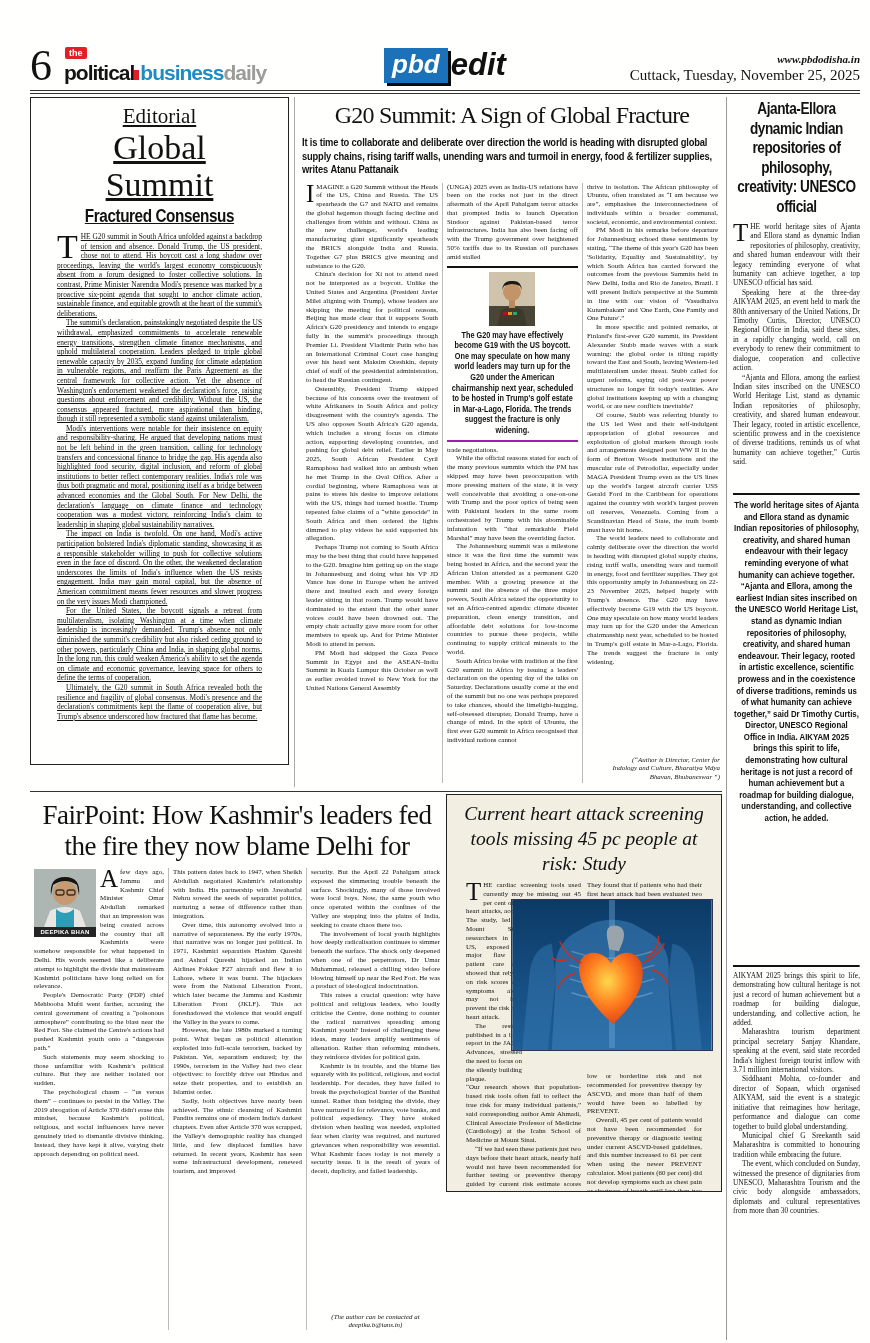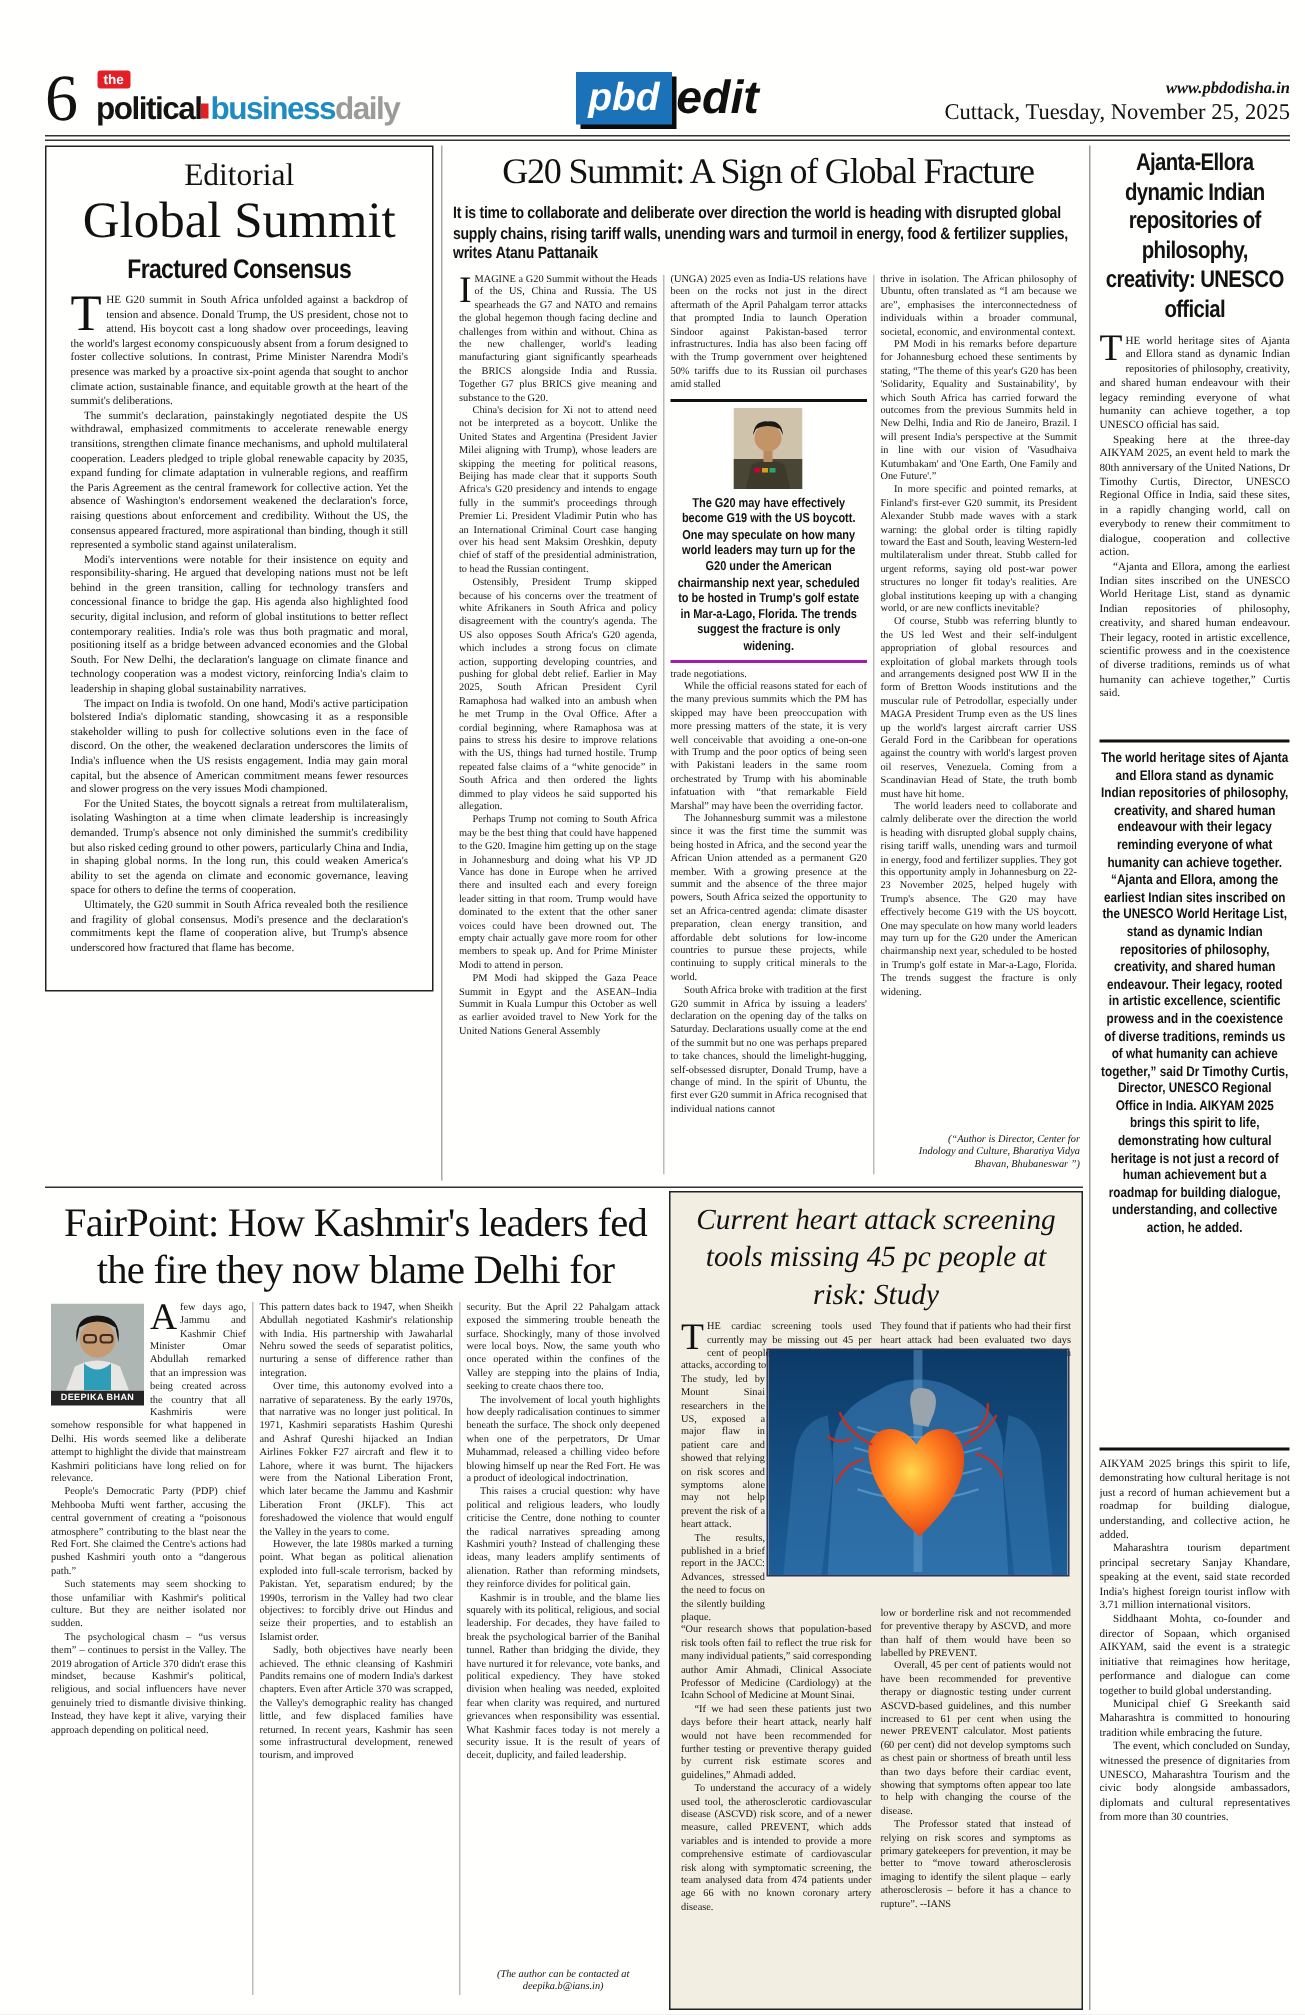--- a/index.html
+++ b/index.html
@@ -34,21 +34,21 @@
 .bt p:first-of-type { text-indent:0; }
 .bt-ed p { font-size:7.4px; line-height:9.6px; }
 .bt-aj p { font-size:7.4px; line-height:9.4px; }
 .dc > p:first-of-type::first-letter { float:left; font-size:25px; line-height:20px; padding:1px 2px 0 0; }
 .dc-big > p:first-of-type::first-letter { float:left; font-size:34px; line-height:27px; padding:1px 3px 0 0; }
 .cond { transform:scaleX(0.85); transform-origin:left top; width:117.6%; }
 
 
 .top-row { display:flex; height:690px; }
 .ed-wrap { width:264px; padding-right:5px; flex:none; }
-.ed-box { border:1px solid #222; height:564px; padding:7px 16px; overflow:hidden; }
+.ed-box { border:1px solid #222; height:668px; padding:7px 26px; overflow:hidden;text-decoration:underline; }
 .ed-kicker { text-align:center; font-size:21px; line-height:23px; }
 .ed-title { text-align:center; font-size:34px; line-height:37px; margin:1px 0 3px; }
 .ed-sub { text-align:center; font:bold 18px/20px "Liberation Sans", sans-serif; letter-spacing:-0.5px; margin:0 0 6px; }
 
 
 .g20 { flex:1; border-left:1px solid #aaa; padding-left:7px; }
 .g20-title { font-size:24px; line-height:36px; letter-spacing:-0.8px; text-align:center; white-space:nowrap; overflow:hidden; }
 .g20-stand { font:bold 11px/13.5px "Liberation Sans", sans-serif; letter-spacing:-0.2px; margin:3px 0 6px; }
 .g20-cols { display:flex; height:600px; overflow:hidden; }
 .g20-col { width:33.33%; padding:0 4px; overflow:hidden; }
@@ -69,21 +69,21 @@
 .fp-cols { display:flex; height:462px; overflow:hidden; }
 .fp-col { width:33.33%; padding:0 4px; overflow:hidden; }
 .fp-col + .fp-col { border-left:1px solid #bbb; }
 .fp-col3 { position:relative; }
 .fp-photo { float:left; width:62px; margin:1px 4px 2px 0; }
 .fp-img { display:block; width:62px; height:58px; }
 .fp-cap { background:#242424; color:#fff; font:bold 6px/8px "Liberation Sans", sans-serif; text-align:center; padding:1px 0; letter-spacing:0.3px; }
 .fp-contact { position:absolute; bottom:0; left:4px; right:4px; background:#fffffd; font-style:italic; font-size:6.9px; line-height:8.6px; text-align:center; padding-top:2px; }
 
 
-.heart-box { width:276px; margin-left:2px; border:1px solid #222; background:#f2efe2; position:relative; padding:6px 4px; overflow:hidden; height:546px; }
+.heart-box { width:276px; margin-left:2px; border:1px solid #222; background:#f2efe2; position:relative; padding:6px 16px; overflow:hidden; height:398px; }
 .hb-title { font-style:italic; font-size:19.5px; line-height:25px; text-align:center; margin-bottom:5px; }
 .hb-cols { display:flex; }
 .hb-col { width:50%; padding:0 3px; overflow:hidden; }
 .hb-narrow { width:56px; }
 .hb-spacer { height:156px; }
 .hb-img { position:absolute; left:64px; top:104px; width:202px; height:152px; border:1px solid #335; }
 
 
 .aj-title { font:bold 16px/19.5px "Liberation Sans", sans-serif; letter-spacing:-0.5px; text-align:center; margin:2px 0 6px; }
 .aj-quote { border-top:2.5px solid #111; border-bottom:2.5px solid #111; padding:5px 1px; margin:5px 0 4px; font:bold 9.2px/11.6px "Liberation Sans", sans-serif; text-align:center; height:474px; overflow:hidden; }

